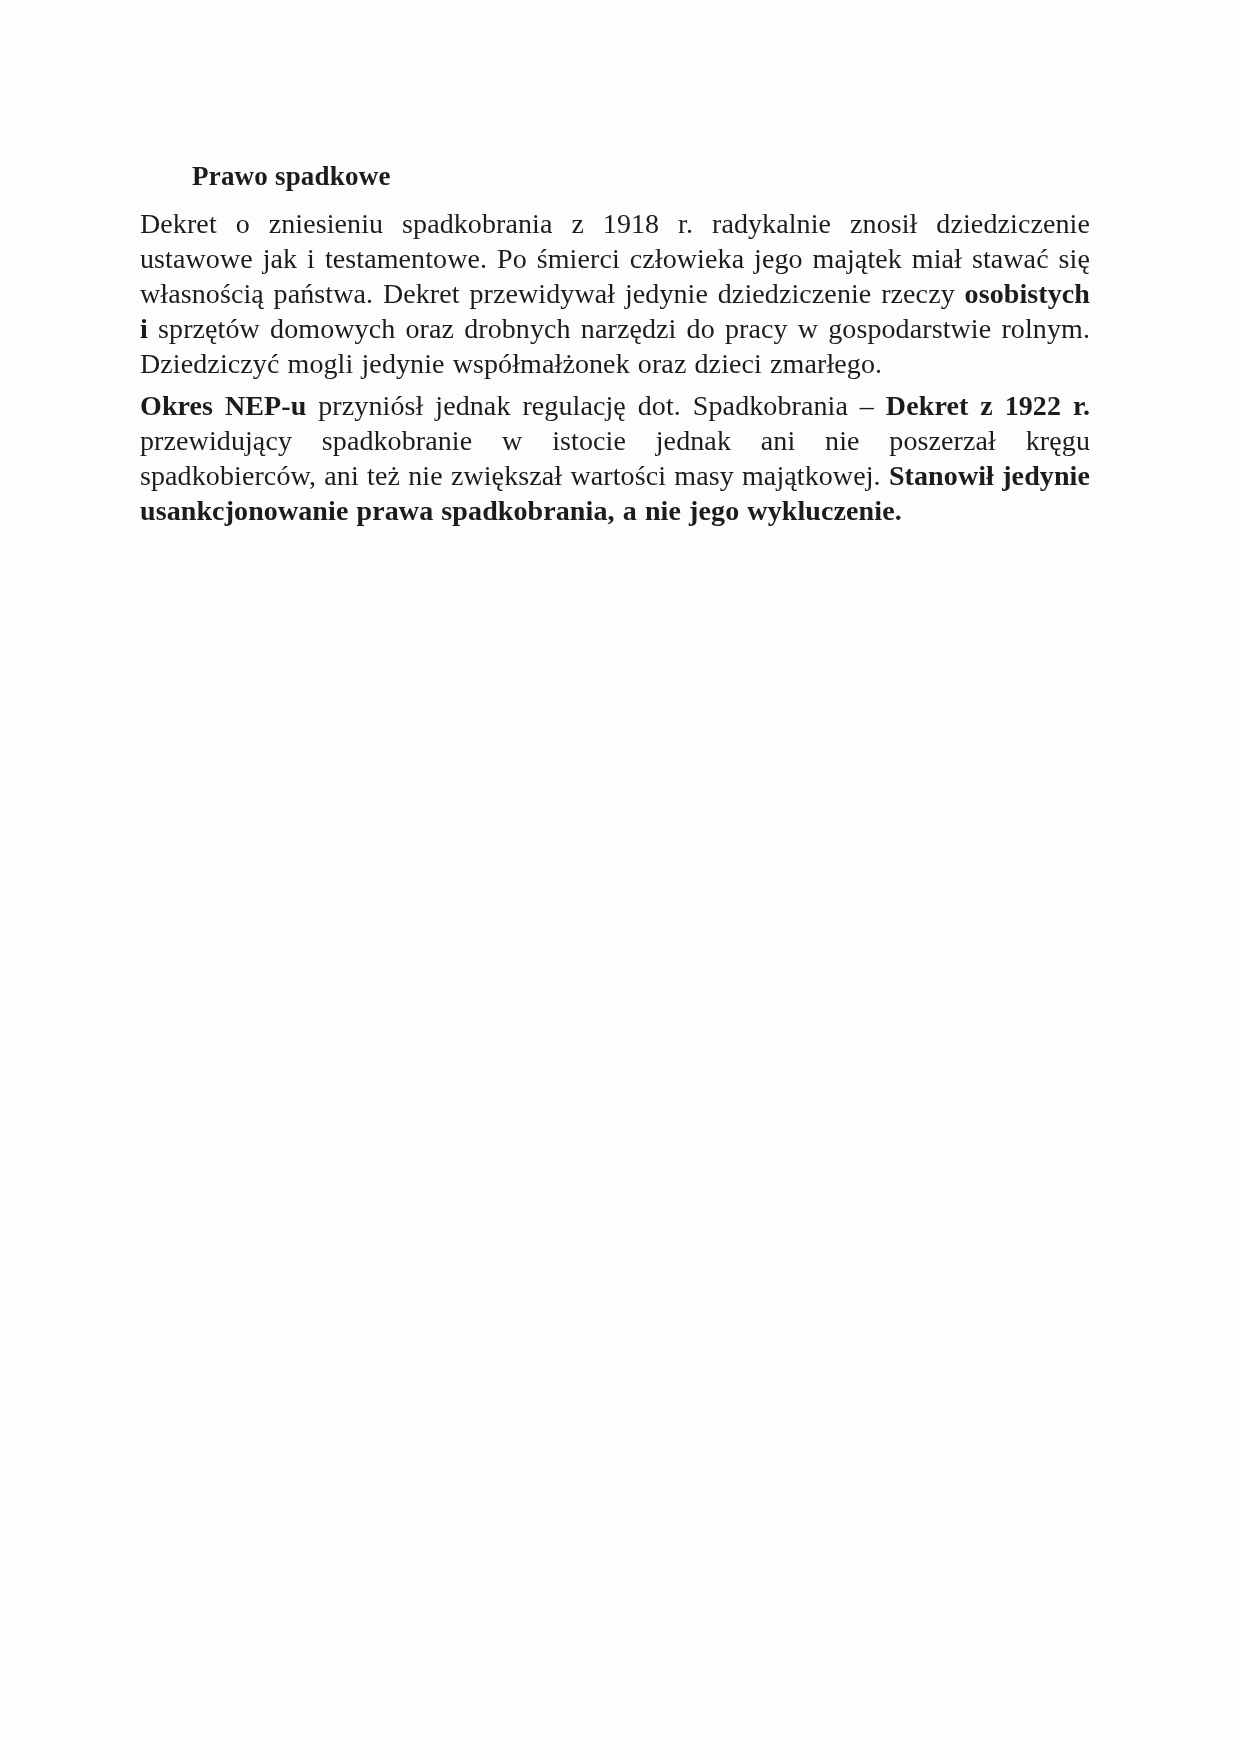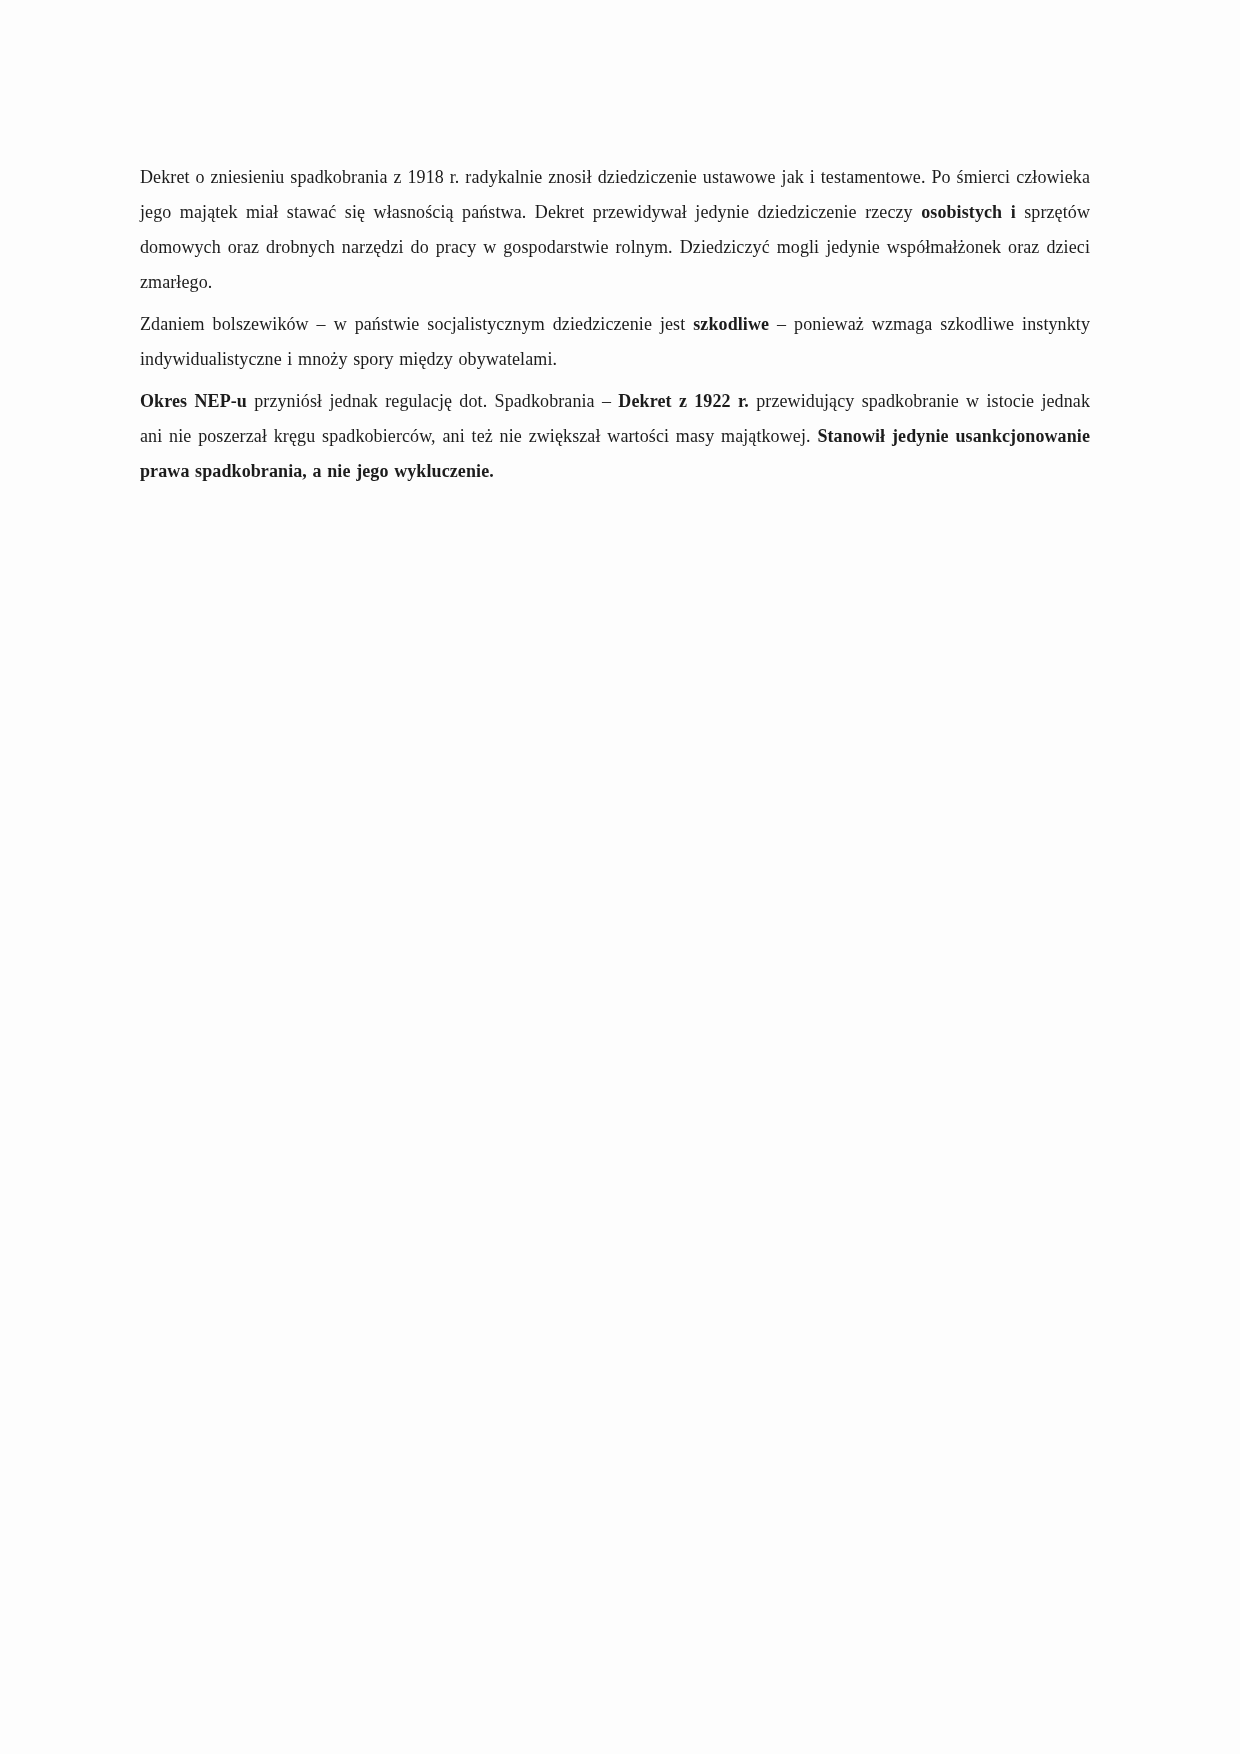--- a/index.html
+++ b/index.html
@@ -20,33 +20,33 @@
     overflow: hidden;
   }
   .doc-title {
     font-size: 27px;
     line-height: 32px;
     font-weight: 700;
     margin: 0 0 14px 52px;
     letter-spacing: 0.2px;
   }
   .para {
-    font-size: 18px;
+    font-size: 28px;
     line-height: 35px;
     text-align: justify;
     margin: 0 0 7px 0;
     letter-spacing: 0.1px;
     word-spacing: 1px;
   }
   .para .b {
     font-weight: 700;
   }
 </style>
 </head>
 <body>
 
 <div class="sheet">
+  <h1 class="doc-title">Prawo spadkowe</h1>
   <div id="paragraphs">
       <p class="para"><span>Dekret o zniesieniu spadkobrania z 1918 r. radykalnie znosił dziedziczenie ustawowe jak i testamentowe. Po śmierci człowieka jego majątek miał stawać się własnością państwa. Dekret przewidywał jedynie dziedziczenie rzeczy </span><span class="b">osobistych i</span><span> sprzętów domowych oraz drobnych narzędzi do pracy w gospodarstwie rolnym. Dziedziczyć mogli jedynie współmałżonek oraz dzieci zmarłego.</span></p>
-      <p class="para"><span>Zdaniem bolszewików – w państwie socjalistycznym dziedziczenie jest </span><span class="b">szkodliwe</span><span> – ponieważ wzmaga szkodliwe instynkty indywidualistyczne i mnoży spory między obywatelami.</span></p>
       <p class="para"><span class="b">Okres NEP-u</span><span> przyniósł jednak regulację dot. Spadkobrania – </span><span class="b">Dekret z 1922 r.</span><span> przewidujący spadkobranie w istocie jednak ani nie poszerzał kręgu spadkobierców, ani też nie zwiększał wartości masy majątkowej. </span><span class="b">Stanowił jedynie usankcjonowanie prawa spadkobrania, a nie jego wykluczenie.</span></p>
     </div>
 </div>
 
 </body></html>

